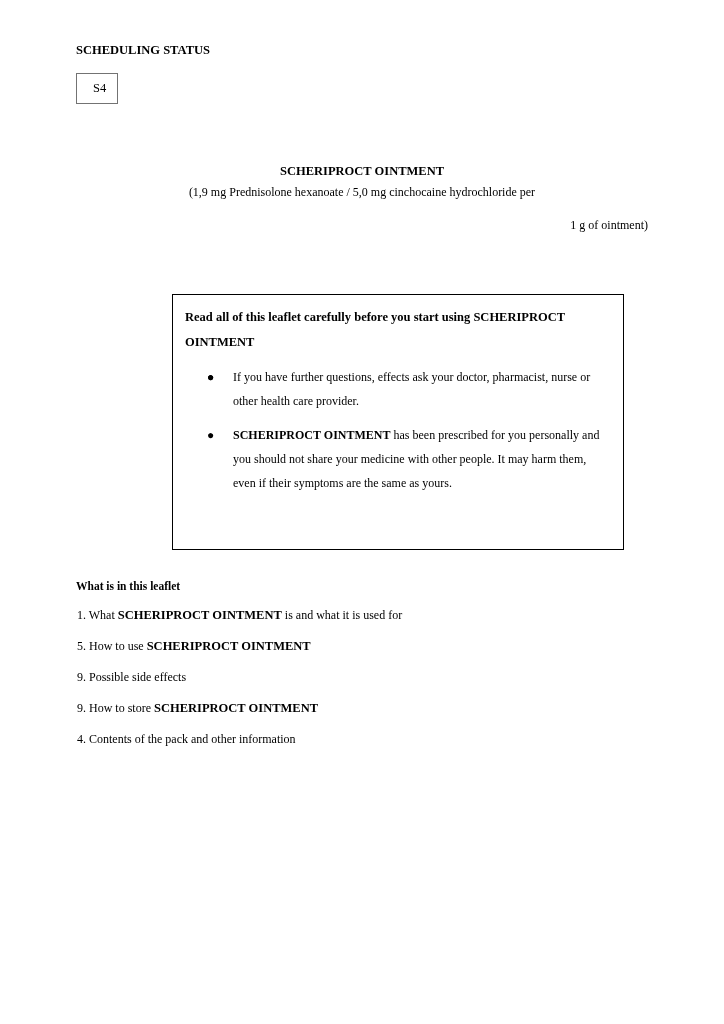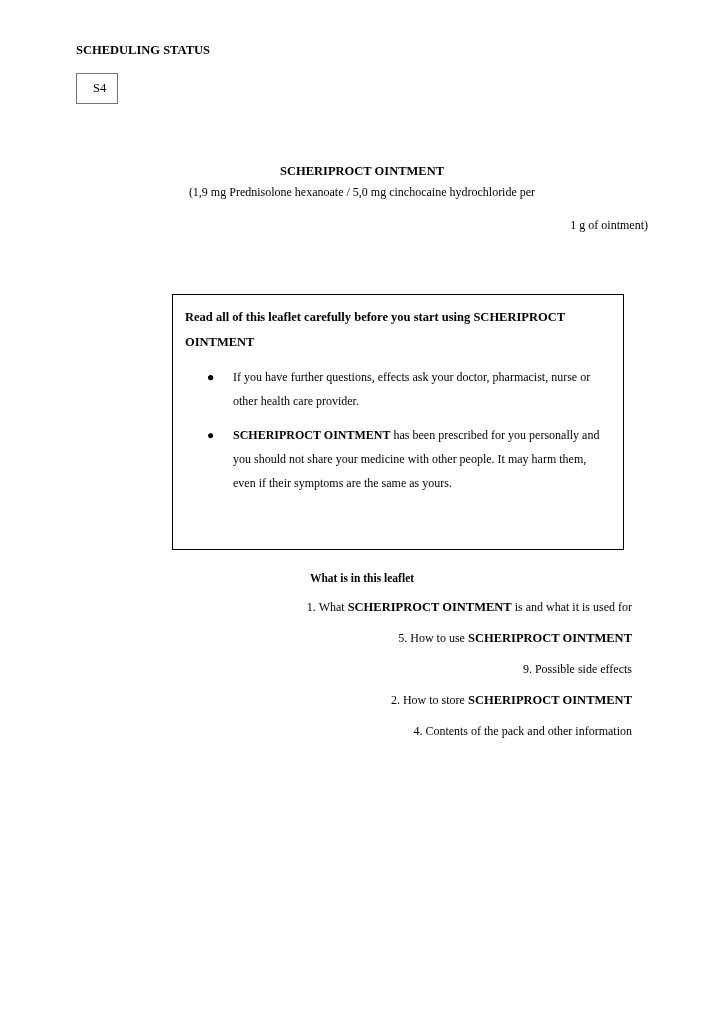--- a/index.html
+++ b/index.html
@@ -93,28 +93,26 @@
     left: 22px;
     top: 0;
     font-size: 12px;
   }
   .notice-list li b {
     font-weight: bold;
   }
   .leaflet-head {
     font-weight: bold;
     font-size: 11.5px;
-    margin-top: 22px;
-    text-align: center;
+    margin-top: 30px;
   }
   .toc {
-    margin: 16px;
+    margin: 1px;
     padding: 0;
     list-style: none;
-    text-align: right;
   }
   .toc li {
     font-size: 12px;
     margin-top: 16px;
   }
   .toc li b {
     font-weight: bold;
     font-size: 12.5px;
   }
 </style>
@@ -152,17 +150,17 @@
       </li>
     </ul>
   </div>
 
   <div class="leaflet-head">What is in this leaflet</div>
 
   <ul class="toc">
     <li><span>1. What </span><b>SCHERIPROCT OINTMENT</b><span> is and what it is used for</span></li>
     <li><span>5. How to use </span><b>SCHERIPROCT OINTMENT</b><span></span></li>
     <li><span>9. Possible side effects</span><b></b><span></span></li>
-    <li><span>2. How to store </span><b>SCHERIPROCT OINTMENT</b><span></span></li>
+    <li><span>9. How to store </span><b>SCHERIPROCT OINTMENT</b><span></span></li>
     <li><span>4. Contents of the pack and other information</span><b></b><span></span></li>
   </ul>
 
 </div>
 
 </body></html>

